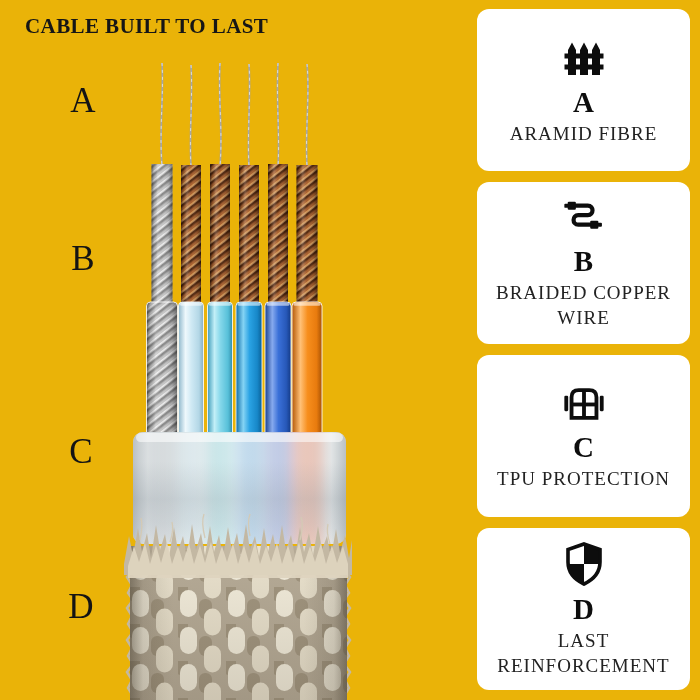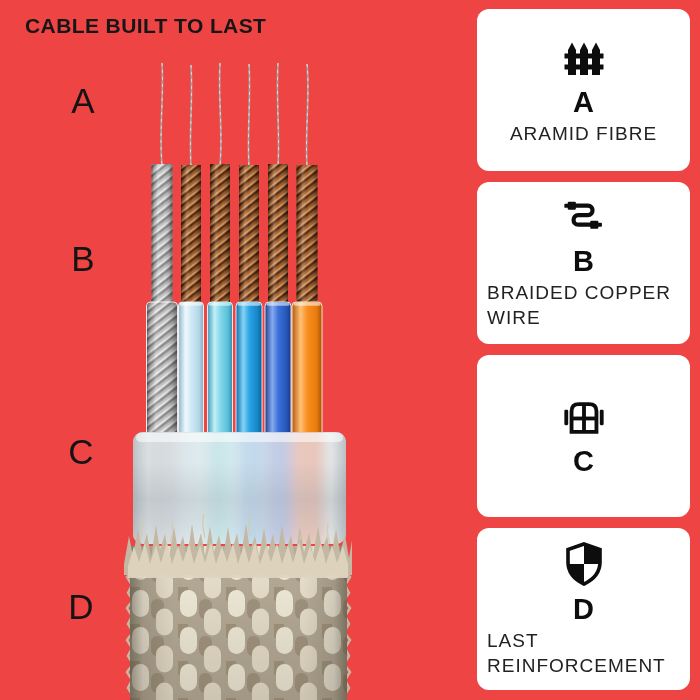--- a/index.html
+++ b/index.html
@@ -2,21 +2,21 @@
 <html><head>
 <meta charset="utf-8">
 <style>
   html,body{margin:0;padding:0;}
   body{
     width:700px;height:700px;
     background:#ececec;
     font-family:"Liberation Sans", sans-serif;
     -webkit-font-smoothing:antialiased;
   }
-  .stage{position:relative;width:700px;height:700px;overflow:hidden;background:#ef4444;}
+  .stage{position:relative;width:700px;height:700px;overflow:hidden;background:#eab308;font-family:Liberation Serif, serif;}
   .title{
     position:absolute;left:25px;top:14px;
     font-size:21px;font-weight:700;letter-spacing:.4px;color:#161616;
   }
   .cable-svg{position:absolute;left:0;top:0;}
   .layer-label{
     position:absolute;width:38px;text-align:center;
     font-size:35px;font-weight:400;color:#141414;line-height:1;
   }
   .label-a{left:64px;top:83px;}
@@ -29,21 +29,21 @@
   }
   .card{
     background:#ffffff;border-radius:12px;height:162px;
     display:flex;flex-direction:column;align-items:center;justify-content:center;
     padding:8px 10px;box-sizing:border-box;
   }
   .card .ico{display:block;flex:none;}
   .card .letter{font-size:29px;font-weight:700;color:#0d0d0d;line-height:1.1;margin-top:5px;}
   .card .label{
     font-size:19px;font-weight:400;letter-spacing:1px;color:#222222;
-    text-align:left;line-height:1.3;margin-top:3px;
+    text-align:center;line-height:1.3;margin-top:3px;
   }
 </style>
 </head>
 <body>
 
 <div class="stage">
 
   <div class="title">CABLE BUILT TO LAST</div>
 
   <svg class="cable-svg" width="460" height="700" viewBox="0 0 460 700">
@@ -268,20 +268,21 @@
 
     <div class="card">
       <svg class="ico" width="52" height="46" viewBox="0 0 48 48">
         <rect x="3.5" y="15.5" width="4" height="16" rx="1.2" fill="#0d0d0d"></rect>
         <rect x="40.5" y="15.5" width="4" height="16" rx="1.2" fill="#0d0d0d"></rect>
         <path d="M11,38.5 V17 Q11,9.5 18.5,9.5 H29.5 Q37,9.5 37,17 V38.5 Z" fill="none" stroke="#0d0d0d" stroke-width="4"></path>
         <line x1="24" y1="9.5" x2="24" y2="38.5" stroke="#0d0d0d" stroke-width="4"></line>
         <line x1="11" y1="24.5" x2="37" y2="24.5" stroke="#0d0d0d" stroke-width="4"></line>
       </svg>
       <div class="letter">C</div>
+      <div class="label">TPU PROTECTION</div>
     </div>
 
     <div class="card">
       <svg class="ico" width="48" height="50" viewBox="0 0 48 48">
         <defs>
           <clipPath id="shieldClip">
             <path d="M24,4 L40,9.5 V22 C40,32.5 33.5,39.5 24,44 C14.5,39.5 8,32.5 8,22 V9.5 Z"></path>
           </clipPath>
         </defs>
         <g clip-path="url(#shieldClip)">

